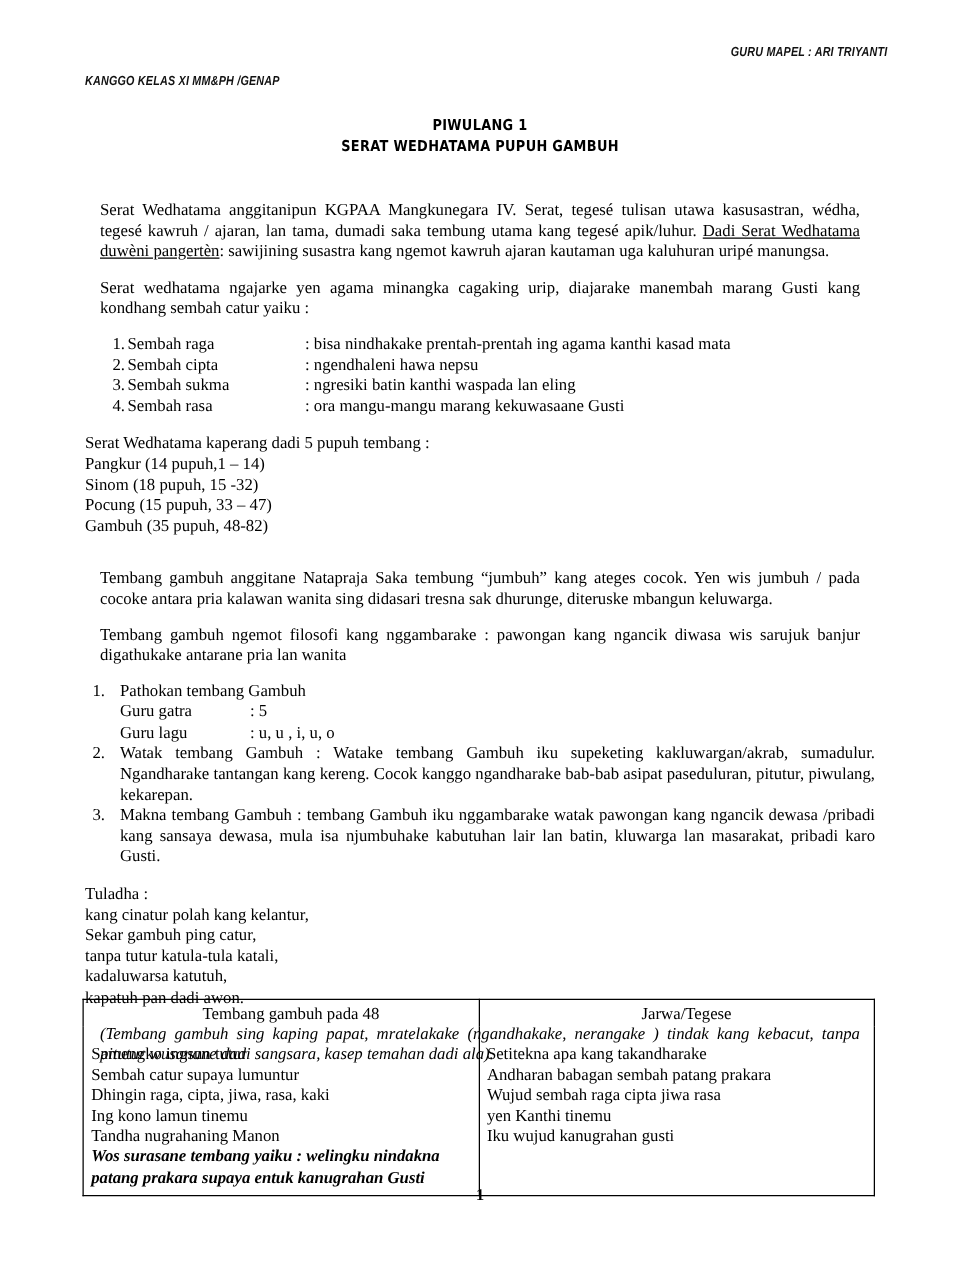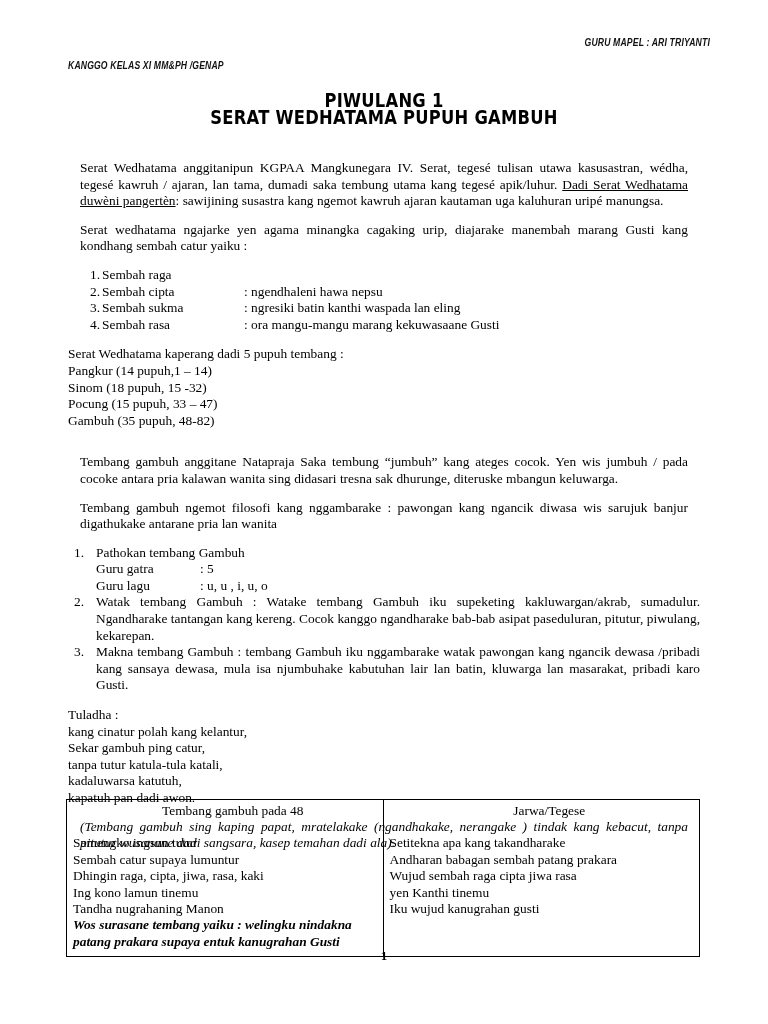--- a/index.html
+++ b/index.html
@@ -62,21 +62,21 @@
 
   
   .doc-title {
     position: absolute;
     left: 0;
     right: 0;
     top: 92px;
     text-align: center;
     font-family: "DejaVu Sans", "Liberation Sans", sans-serif;
     font-weight: bold;
-    font-size: 19px;
+    font-size: 12px;
     line-height: 17px;
     letter-spacing: 0.3px;
   }
   .doc-title .t-line {
     display: block;
     transform: scaleX(0.86);
   }
 
   
   .content {
@@ -202,20 +202,21 @@
   <div class="content">
 
     <p class="just"><span>Serat Wedhatama anggitanipun KGPAA Mangkunegara IV. Serat, tegesé tulisan utawa kasusastran, wédha, tegesé kawruh / ajaran, lan tama, dumadi saka tembung utama kang tegesé apik/luhur. </span><span class="u">Dadi Serat Wedhatama duwèni pangertèn</span><span>: sawijining susastra kang ngemot kawruh ajaran kautaman uga kaluhuran uripé manungsa.</span></p>
 
     <p class="just">Serat wedhatama ngajarke yen agama minangka cagaking urip, diajarake manembah marang Gusti kang kondhang sembah catur yaiku :</p>
 
     <ul class="sembah">
       <li>
         <span class="num">1.</span>
         <span class="nm">Sembah raga</span>
+        <span class="dsc">: bisa nindhakake prentah-prentah  ing agama kanthi kasad mata</span>
       </li>
       <li>
         <span class="num">2.</span>
         <span class="nm">Sembah cipta</span>
         <span class="dsc">: ngendhaleni hawa nepsu</span>
       </li>
       <li>
         <span class="num">3.</span>
         <span class="nm">Sembah sukma</span>
         <span class="dsc">: ngresiki batin kanthi waspada lan eling</span>

